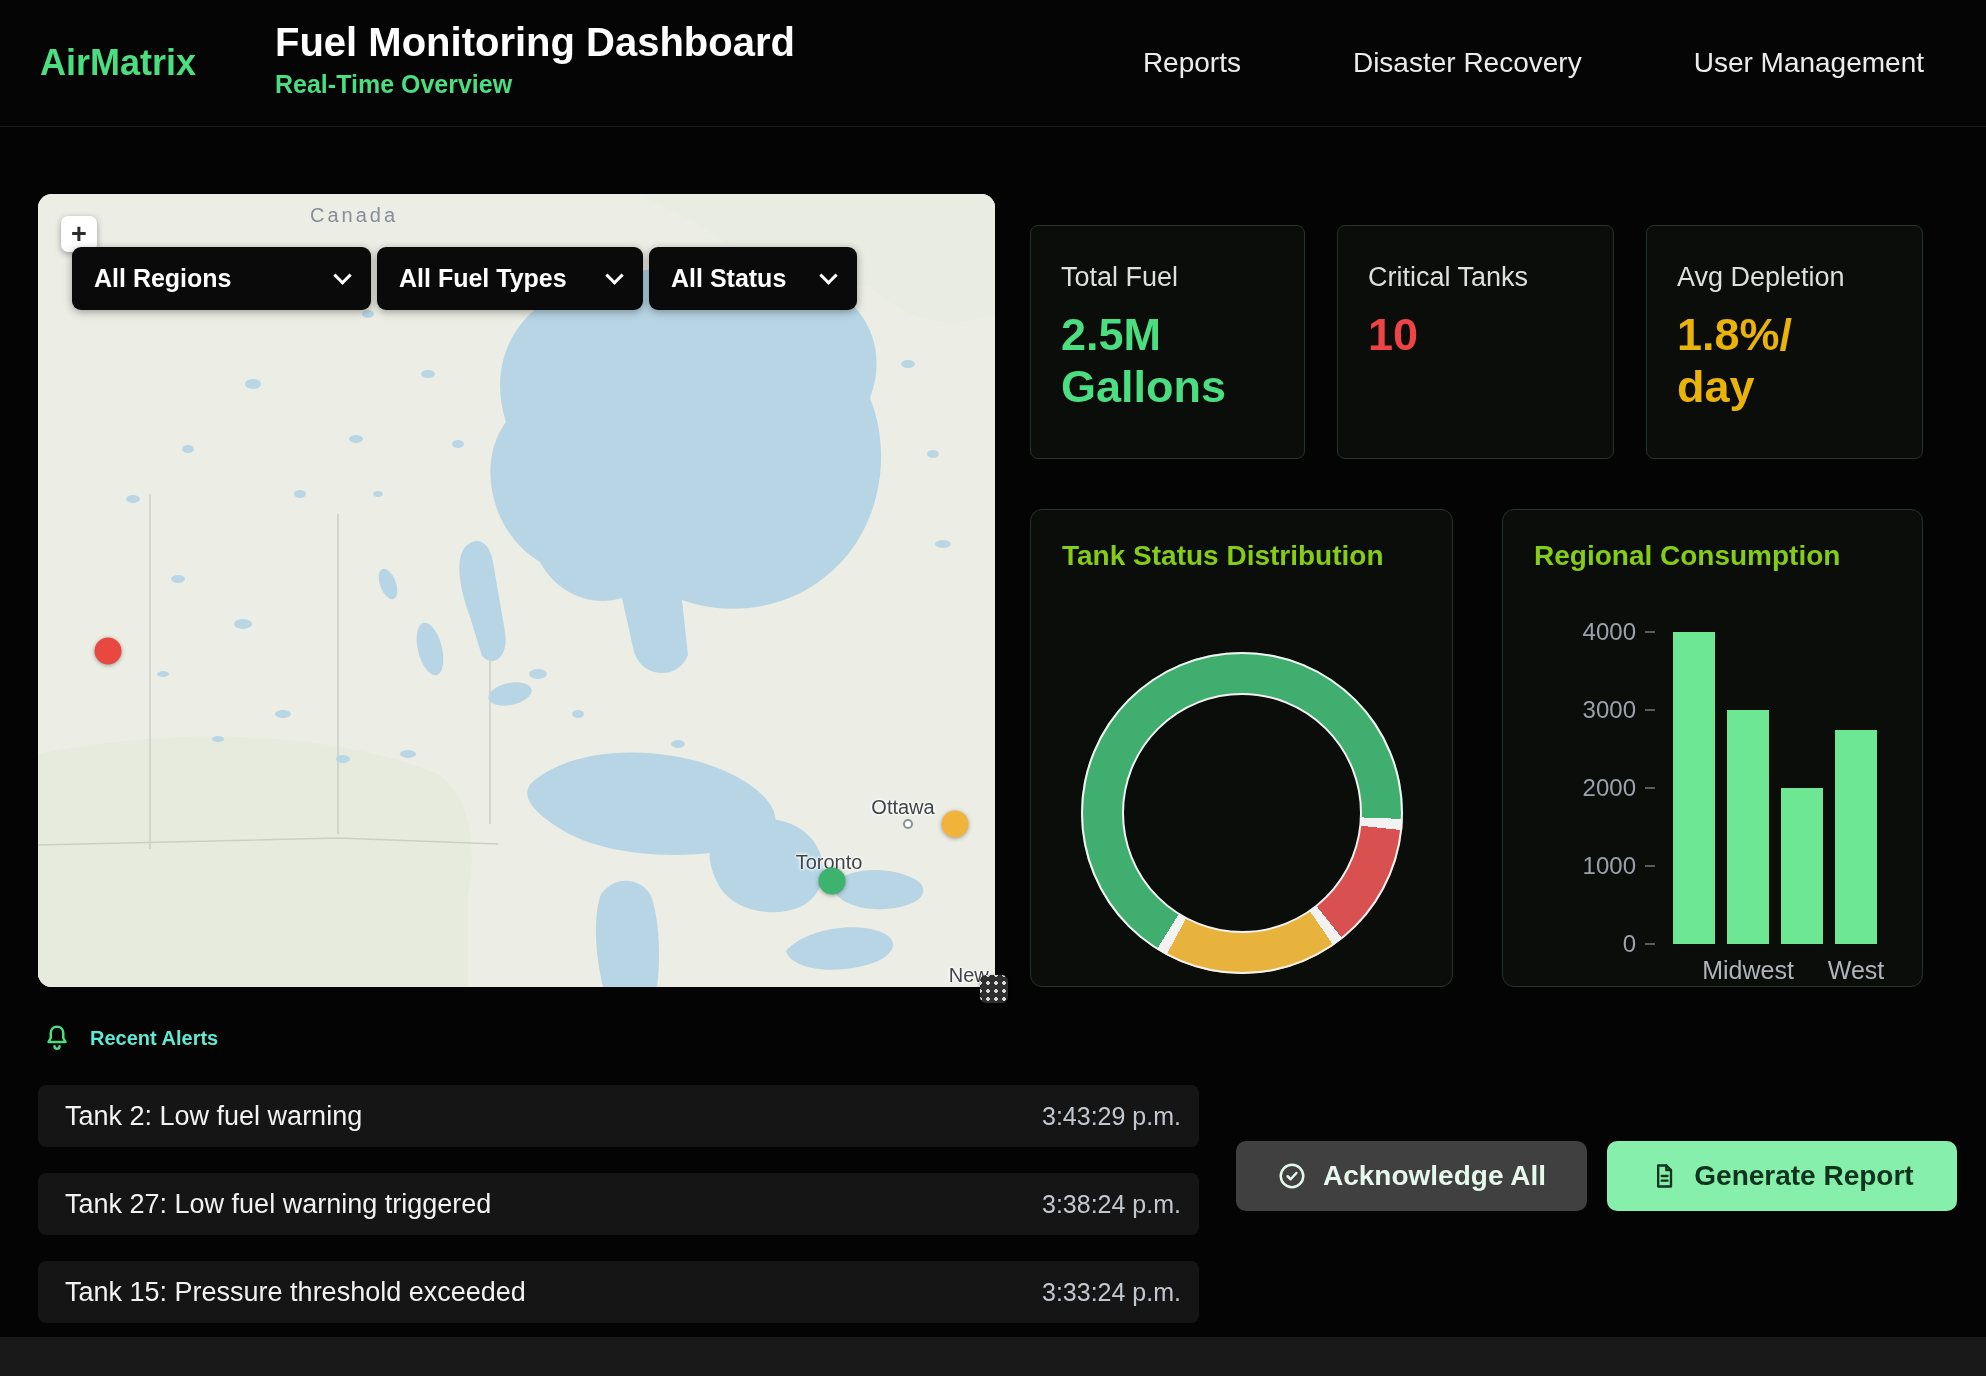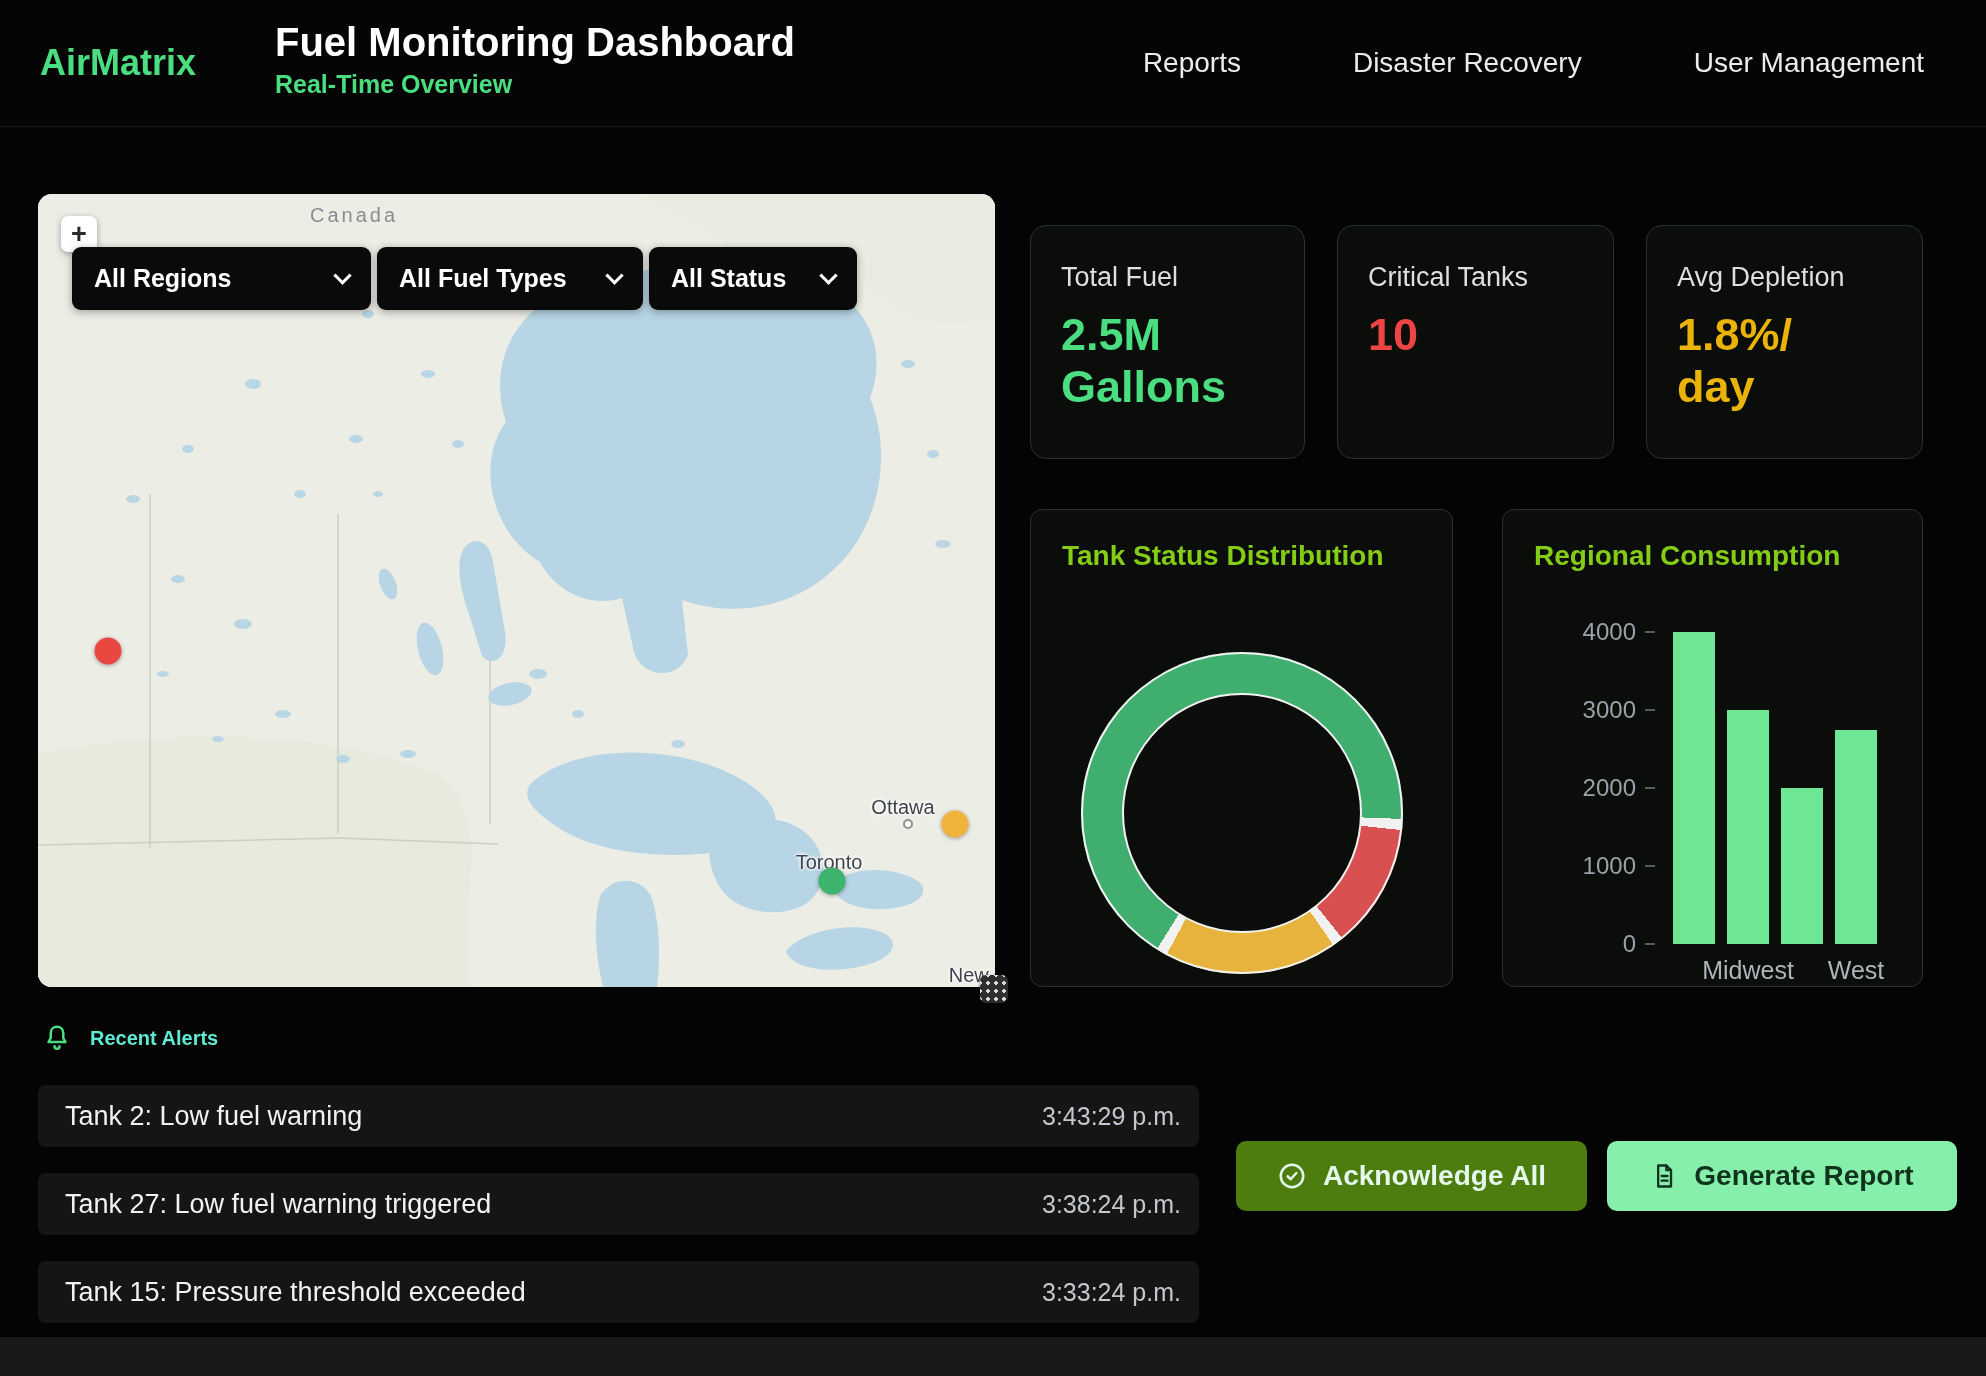--- a/index.html
+++ b/index.html
@@ -64,21 +64,21 @@
              transform: rotate(45deg) translate(-2px, -2px); margin-left: 14px; flex: 0 0 auto; }
 
   .resize-handle { position: absolute; right: -13px; bottom: -16px; width: 28px; height: 28px;
                    border-radius: 6px; background-color: #2e2e2e;
                    background-image: radial-gradient(#d9d9d9 1.6px, transparent 1.9px);
                    background-size: 8px 8px; background-position: 4px 4px;
                    box-shadow: 0 1px 3px rgba(0,0,0,0.45); z-index: 6; cursor: nwse-resize; }
 
   
   .stat-card { position: absolute; top: 225px; height: 234px; background: #0b0d0b;
-               border: 1px solid #28332b; border-radius: 16px; padding: 36px 30px; }
+               border: 1px solid #28332b; border-radius: 8px; padding: 36px 30px; }
   .stat-0 { left: 1030px; width: 275px; }
   .stat-1 { left: 1337px; width: 277px; }
   .stat-2 { left: 1646px; width: 277px; }
   .stat-label { font-size: 27px; color: #dfdfdf; }
   .stat-value { margin-top: 16px; font-size: 45px; font-weight: 700; line-height: 1.15; }
   .stat-value span { display: block; }
 
   
   .chart-card { position: absolute; top: 509px; height: 478px; background: #0b0d0b;
                 border: 1px solid #28332b; border-radius: 12px; }
@@ -109,21 +109,21 @@
   .alert-row { position: absolute; left: 38px; width: 1161px; height: 62px; background: #151515;
                border-radius: 8px; display: flex; align-items: center; justify-content: space-between;
                padding: 0 18px 0 27px; cursor: default; }
   .row-0 { top: 1085px; } .row-1 { top: 1173px; } .row-2 { top: 1261px; }
   .alert-msg { font-size: 27px; color: #f2f2f2; }
   .alert-time { font-size: 25px; color: #c3c8ce; }
 
   .btn { position: absolute; top: 1141px; height: 70px; border: none; border-radius: 10px;
          display: flex; align-items: center; justify-content: center; gap: 16px;
          font-size: 28px; font-weight: 700; cursor: pointer; font-family: inherit; }
-  .btn-ack { left: 1236px; width: 351px; background: #4d7c0f; color: #e6f8ec; }
+  .btn-ack { left: 1236px; width: 351px; background: #404040; color: #e6f8ec; }
   .btn-report { left: 1607px; width: 350px; background: #86efac; color: #0f331d; }
   .btn svg { flex: 0 0 auto; }
 
   .footer-bar { position: absolute; left: 0; top: 1337px; width: 100%; height: 39px; background: #191919; }
 </style>
 </head>
 <body>
 
 <div class="screen">
 

